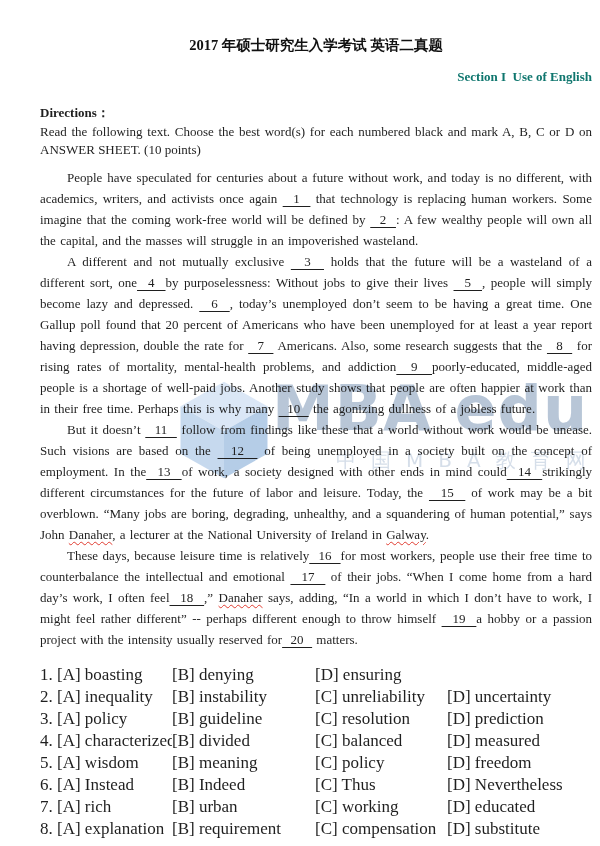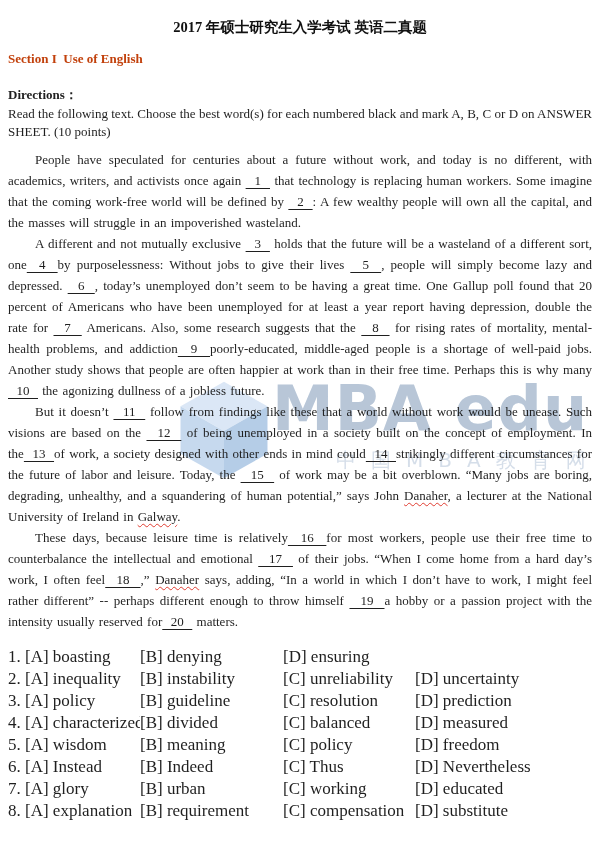--- a/index.html
+++ b/index.html
@@ -21,29 +21,29 @@
     font-weight: bold; font-size: 62px; letter-spacing: 1px;
     color: #9db1c9; opacity: 0.72; white-space: nowrap;
   }
   .wm-small {
     position: absolute; left: 336px; top: 447px;
     font-family: "DejaVu Sans", "Liberation Sans", sans-serif;
     font-size: 20px; letter-spacing: 15px;
     color: #b4c4d8; opacity: 0.55; white-space: nowrap;
   }
   
-  .content { position: relative; z-index: 1; padding: 10px 8px 0 8px; }
+  .content { position: relative; z-index: 1; padding: 28px 8px 0 8px; margin-left: 32px; }
   h1.title {
     margin: 8px 0 0 0; text-align: center;
     font-size: 14.5px; line-height: 18px; font-weight: bold; color: #111;
     font-family: "Liberation Serif", "DejaVu Serif", serif;
   }
   h2.section {
-    margin: 14px 0 0 0; text-align: left;
-    font-size: 13px; line-height: 17px; font-weight: bold; color: #c2410c;
+    margin: 14px 0 0 0; text-align: right;
+    font-size: 13px; line-height: 17px; font-weight: bold; color: #0f766e;
     white-space: pre-wrap;
   }
   .dir-label { margin: 20px 0 0 0; font-weight: bold; font-size: 13px; line-height: 16px; }
   .dir-body  { margin: 2px 0 0 0; font-size: 13px; line-height: 18px; text-align: justify; }
   .passage { margin-top: 8px; }
   .para {
     margin: 0; font-size: 13px; line-height: 21px;
     text-align: justify; text-indent: 27px; word-spacing: 1px;
   }
   .blank {
@@ -126,21 +126,21 @@
           <div class="cell"><span>[C] policy</span></div>
           <div class="cell"><span>[D] freedom</span></div>
         </div>
         <div class="q-row">
           <div class="cell"><span>6. </span><span>[A] Instead</span></div>
           <div class="cell"><span>[B] Indeed</span></div>
           <div class="cell"><span>[C] Thus</span></div>
           <div class="cell"><span>[D] Nevertheless</span></div>
         </div>
         <div class="q-row">
-          <div class="cell"><span>7. </span><span>[A] glory</span></div>
+          <div class="cell"><span>7. </span><span>[A] rich</span></div>
           <div class="cell"><span>[B] urban</span></div>
           <div class="cell"><span>[C] working</span></div>
           <div class="cell"><span>[D] educated</span></div>
         </div>
         <div class="q-row">
           <div class="cell"><span>8. </span><span>[A] explanation</span></div>
           <div class="cell"><span>[B] requirement</span></div>
           <div class="cell"><span>[C] compensation</span></div>
           <div class="cell"><span>[D] substitute</span></div>
         </div>

